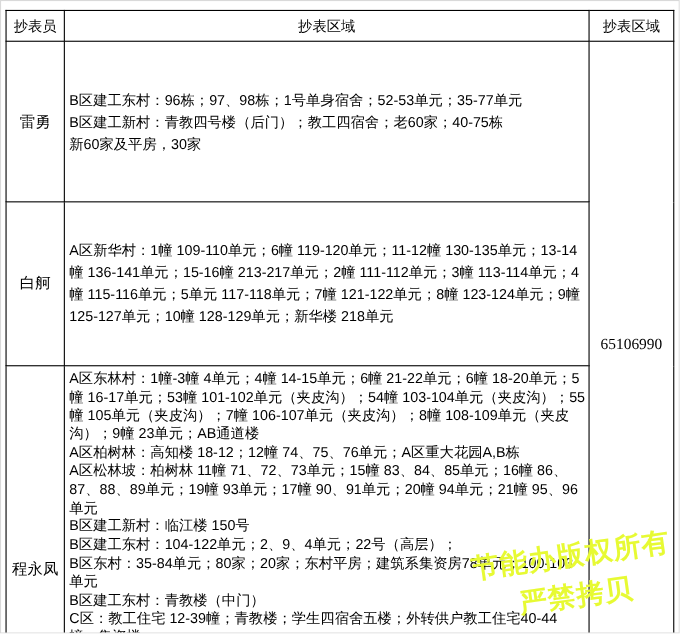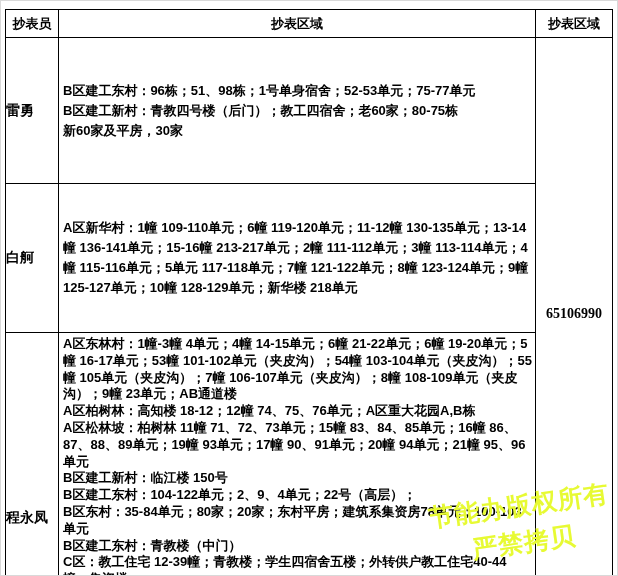--- a/index.html
+++ b/index.html
@@ -15,33 +15,34 @@
   }
   table.meter{
     position:absolute;left:4px;top:8px;
     border-collapse:collapse;
     table-layout:fixed;
     width:607px;
   }
   table.meter td, table.meter th{
     border:1px solid #000;
     box-sizing:border-box;
-    font-weight:bold;
+    font-weight:normal;
     color:#000;
     overflow:hidden;
     margin-left:12px;
   }
   tr.hdr th{
     height:28px;
     font-size:13px;
     text-align:center;
     vertical-align:middle;
     padding:0;
   }
   td.name{
+    text-align:center;
     vertical-align:middle;
     font-size:14px;
     padding:0;
   }
   td.name.low{vertical-align:middle;padding-top:113px;}
   td.area{
     vertical-align:middle;
     font-size:13px;
     line-height:20px;
     padding:2px 3px 2px 4px;
@@ -91,38 +92,38 @@
     <tbody>
       <tr class="hdr">
         <th>抄表员</th>
         <th>抄表区域</th>
         <th>抄表区域</th>
       </tr>
 
       <tr class="r1">
         <td class="name">雷勇</td>
         <td class="area">
-          <div>B区建工东村：96栋；51、98栋；1号单身宿舍；52-53单元；75-77单元</div>
-          <div>B区建工新村：青教四号楼（后门）；教工四宿舍；老60家；80-75栋</div>
+          <div>B区建工东村：96栋；97、98栋；1号单身宿舍；52-53单元；35-77单元</div>
+          <div>B区建工新村：青教四号楼（后门）；教工四宿舍；老60家；40-75栋</div>
           <div>新60家及平房，30家</div>
         </td>
         <td class="phone" rowspan="3">65106990</td>
       </tr>
 
       <tr class="r2">
         <td class="name">白舸</td>
         <td class="area">
           <div>A区新华村：1幢 109-110单元；6幢 119-120单元；11-12幢 130-135单元；13-14幢 136-141单元；15-16幢 213-217单元；2幢 111-112单元；3幢 113-114单元；4幢 115-116单元；5单元 117-118单元；7幢 121-122单元；8幢 123-124单元；9幢 125-127单元；10幢 128-129单元；新华楼 218单元</div>
         </td>
       </tr>
 
       <tr class="r3">
         <td class="name low">程永凤</td>
         <td class="area tight">
-          <div>A区东林村：1幢-3幢 4单元；4幢 14-15单元；6幢 21-22单元；6幢 19-20单元；5幢 16-17单元；53幢 101-102单元（夹皮沟）；54幢 103-104单元（夹皮沟）；55幢 105单元（夹皮沟）；7幢 106-107单元（夹皮沟）；8幢 108-109单元（夹皮沟）；9幢 23单元；AB通道楼</div>
+          <div>A区东林村：1幢-3幢 4单元；4幢 14-15单元；6幢 21-22单元；6幢 18-20单元；5幢 16-17单元；53幢 101-102单元（夹皮沟）；54幢 103-104单元（夹皮沟）；55幢 105单元（夹皮沟）；7幢 106-107单元（夹皮沟）；8幢 108-109单元（夹皮沟）；9幢 23单元；AB通道楼</div>
           <div>A区柏树林：高知楼 18-12；12幢 74、75、76单元；A区重大花园A,B栋</div>
           <div>A区松林坡：柏树林 11幢 71、72、73单元；15幢 83、84、85单元；16幢 86、87、88、89单元；19幢 93单元；17幢 90、91单元；20幢 94单元；21幢 95、96单元</div>
           <div>B区建工新村：临江楼 150号</div>
           <div>B区建工东村：104-122单元；2、9、4单元；22号（高层）；</div>
           <div>B区东村：35-84单元；80家；20家；东村平房；建筑系集资房78单元；100-103单元</div>
           <div>B区建工东村：青教楼（中门）</div>
           <div>C区：教工住宅 12-39幢；青教楼；学生四宿舍五楼；外转供户教工住宅40-44幢；集资楼</div>
         </td>
       </tr>
     </tbody>

